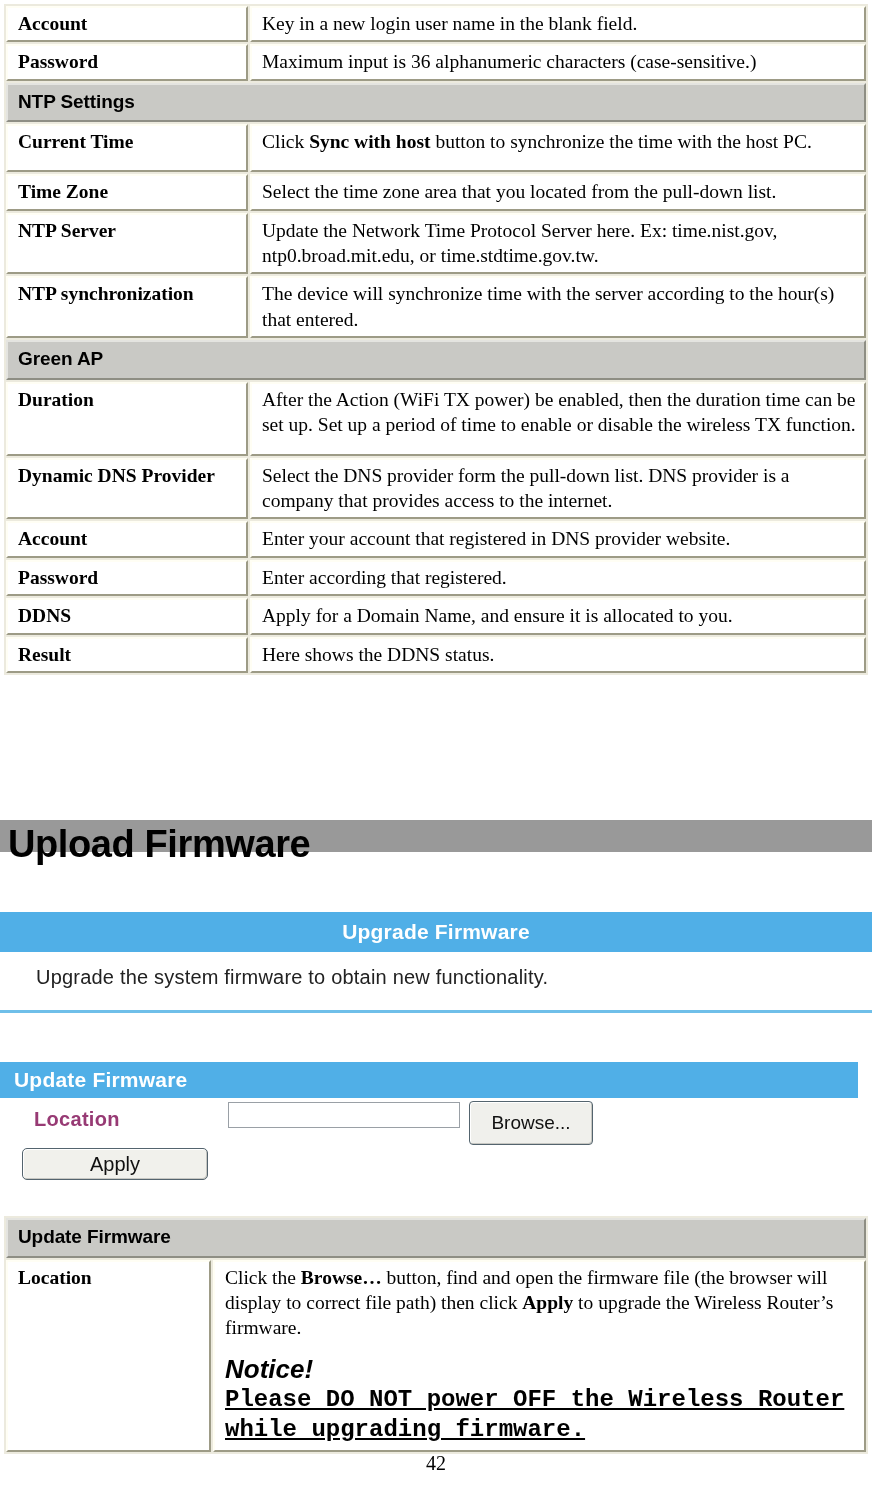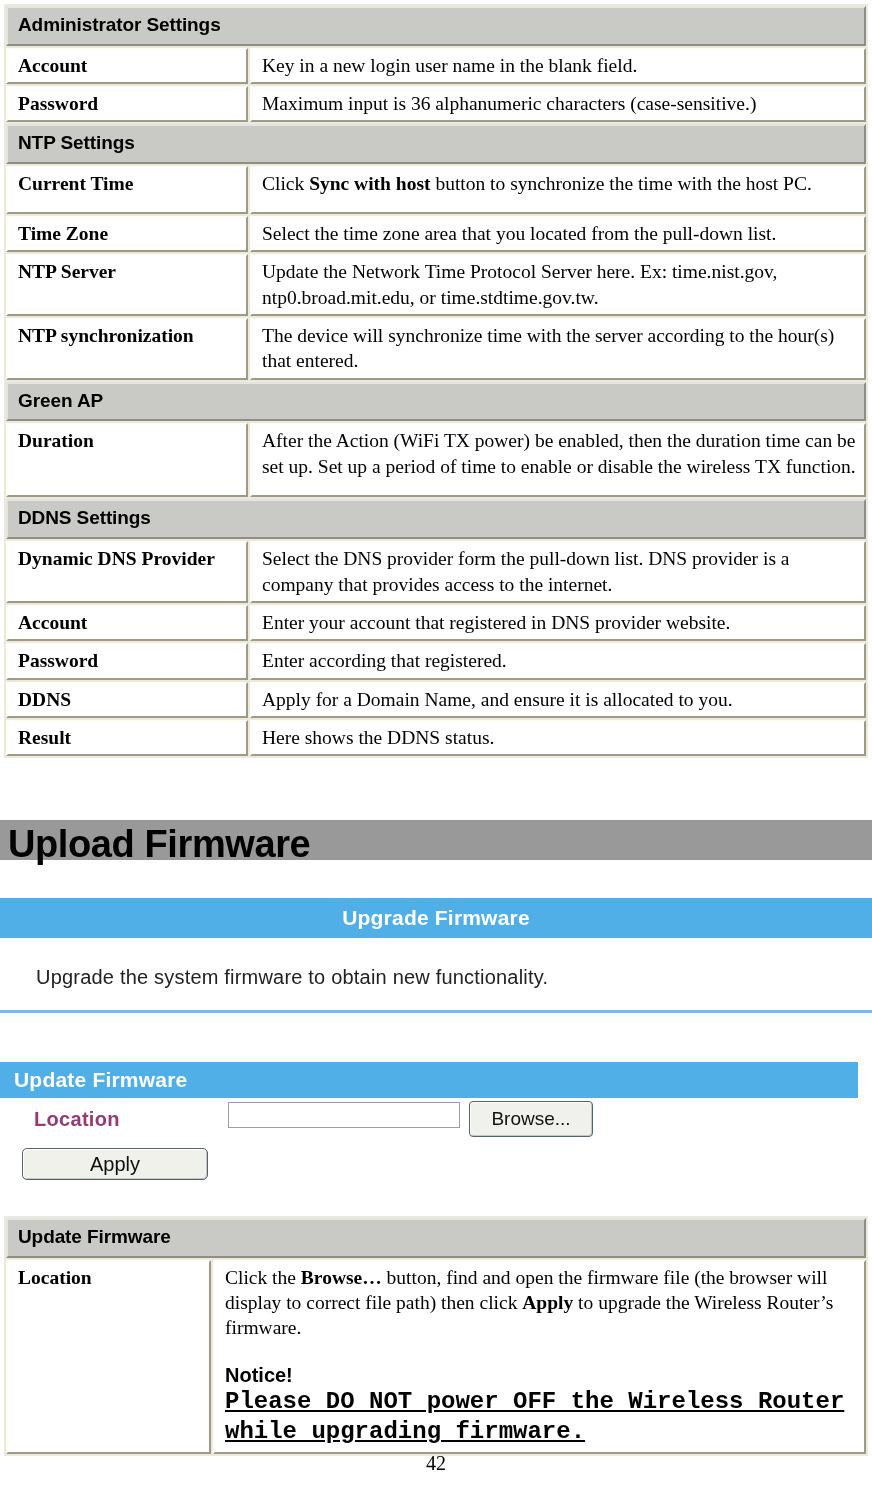--- a/index.html
+++ b/index.html
@@ -76,21 +76,21 @@
 
   .row-tall-1 { height: 48px; }
   .row-tall-2 { height: 74px; }
 
   
   #upload-firmware-heading {
     position: absolute;
     left: 0px;
     top: 820px;
     width: 872px;
-    height: 40px;
+    height: 32px;
     background: #999999;
     font-family: "Liberation Sans", sans-serif;
     font-weight: bold;
     font-size: 38px;
     line-height: 48px;
     color: #000000;
     padding-left: 8px;
     box-sizing: border-box;
     letter-spacing: -0.4px;
   }
@@ -101,21 +101,21 @@
     left: 0px;
     top: 898px;
     width: 872px;
     height: 300px;
     background: #ffffff;
     font-family: "Liberation Sans", sans-serif;
   }
   #upgrade-banner {
     position: absolute;
     left: 0px;
-    top: 0px;
+    top: 14px;
     width: 872px;
     height: 40px;
     background: #50afe7;
     color: #ffffff;
     font-weight: bold;
     font-size: 21px;
     line-height: 40px;
     text-align: center;
     letter-spacing: 0.2px;
   }
@@ -171,21 +171,21 @@
     font-family: "Liberation Sans", sans-serif;
     font-size: 16px;
     padding: 0 4px;
     color: #000000;
   }
   #browse-button {
     position: absolute;
     left: 469px;
     top: 203px;
     width: 124px;
-    height: 36px;
+    height: 44px;
     background: #f0f0ec;
     border: 1px solid #54646e;
     border-radius: 4px;
     box-shadow: inset 1px 1px 0 #ffffff, inset -1px -1px 0 #c7c7c2;
     font-family: "Liberation Sans", sans-serif;
     font-size: 19px;
     line-height: 26px;
     text-align: center;
     color: #111111;
     padding: 0;
@@ -208,23 +208,24 @@
     color: #111111;
     padding: 0;
     box-sizing: border-box;
   }
 
   
   .notice-title {
     display: block;
     font-family: "Liberation Sans", sans-serif;
     font-weight: bold;
-    font-size: 20px;
+    font-size: 26px;
     line-height: 1.15;
-    margin-top: 23px;
+    margin-top: 14px;
+    font-style: italic;
   }
   .notice-body {
     display: block;
     font-family: Liberation Mono, monospace;
     font-weight: bold;
     font-size: 24px;
     line-height: 1.28;
     text-decoration: underline;
     text-underline-offset: 2px;
   }
@@ -244,23 +245,20 @@
 </head>
 <body>
 
 <table id="settings-table" class="doc-table">
   <colgroup>
       <col class="c1">
       <col class="c2">
     </colgroup>
   <tbody id="settings-body">
       <tr>
-        <td class="section-head" colspan="2">Administrator Settings</td>
-      </tr>
-      <tr>
         <td class="label-cell">Account</td>
         <td class="desc-cell">Key in a new login user name in the blank field.</td>
       </tr>
       <tr>
         <td class="label-cell">Password</td>
         <td class="desc-cell">Maximum input is 36 alphanumeric characters (case-sensitive.)</td>
       </tr>
       <tr>
         <td class="section-head" colspan="2">NTP Settings</td>
       </tr>
@@ -279,23 +277,20 @@
       <tr class="row-tall-1">
         <td class="label-cell">NTP synchronization</td>
         <td class="desc-cell">The device will synchronize time with the server according to the hour(s) that entered.</td>
       </tr>
       <tr>
         <td class="section-head" colspan="2">Green AP</td>
       </tr>
       <tr class="row-tall-2">
         <td class="label-cell">Duration</td>
         <td class="desc-cell">After the Action (WiFi TX power) be enabled, then the duration time can be set up. Set up a period of time to enable or disable the wireless TX function.</td>
-      </tr>
-      <tr>
-        <td class="section-head" colspan="2">DDNS Settings</td>
       </tr>
       <tr class="row-tall-1">
         <td class="label-cell">Dynamic DNS Provider</td>
         <td class="desc-cell">Select the DNS provider form the pull-down list. DNS provider is a company that provides access to the internet.</td>
       </tr>
       <tr>
         <td class="label-cell">Account</td>
         <td class="desc-cell">Enter your account that registered in DNS provider website.</td>
       </tr>
       <tr>

